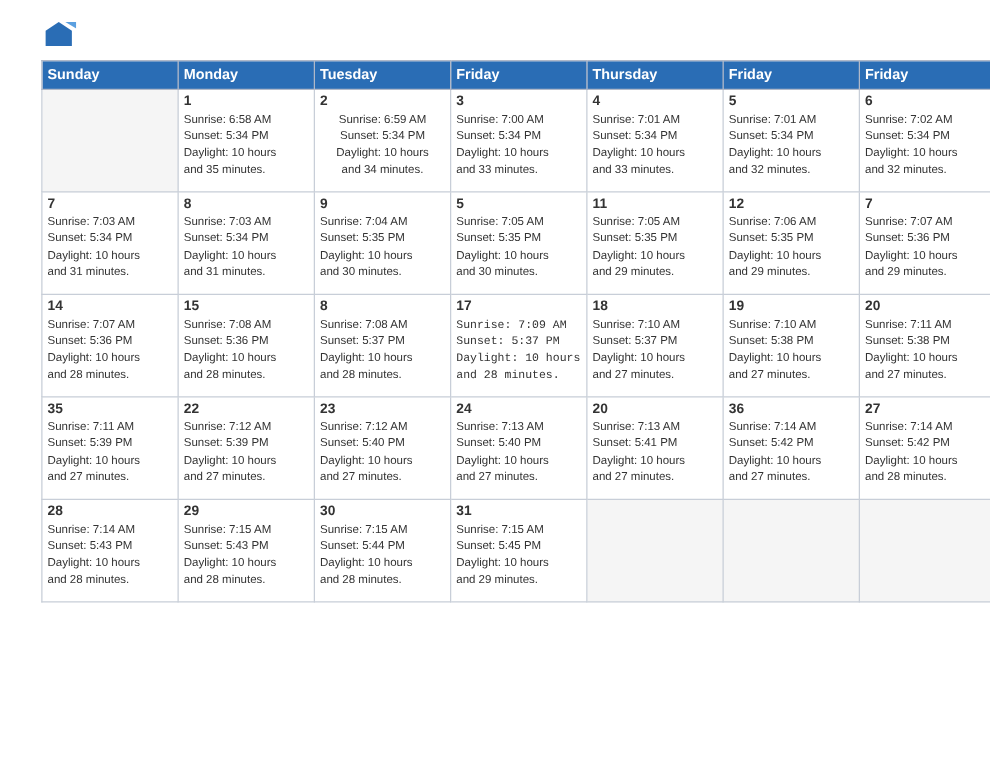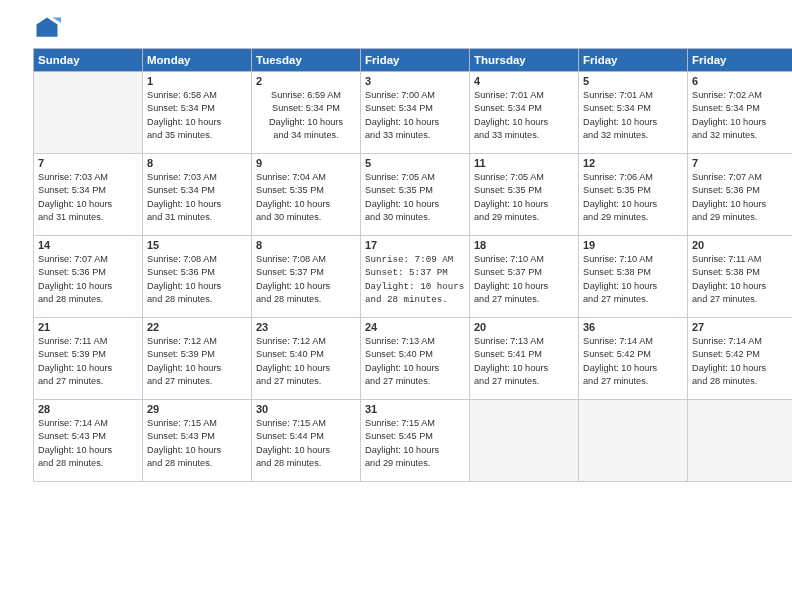--- a/index.html
+++ b/index.html
@@ -274,21 +274,21 @@
           <td>
             <span class="day-num">20</span>
             <div class="cell-text" style="white-space: pre-line;">Sunrise: 7:11 AM
 Sunset: 5:38 PM
 Daylight: 10 hours
 and 27 minutes.</div>
           </td>
         </tr>
         <tr>
           <td>
-            <span class="day-num">21</span>
+            <span class="day-num">35</span>
             <div class="cell-text" style="white-space: pre-line;">Sunrise: 7:11 AM
 Sunset: 5:39 PM
 Daylight: 10 hours
 and 27 minutes.</div>
           </td>
           <td>
             <span class="day-num">22</span>
             <div class="cell-text" style="white-space: pre-line;">Sunrise: 7:12 AM
 Sunset: 5:39 PM
 Daylight: 10 hours

